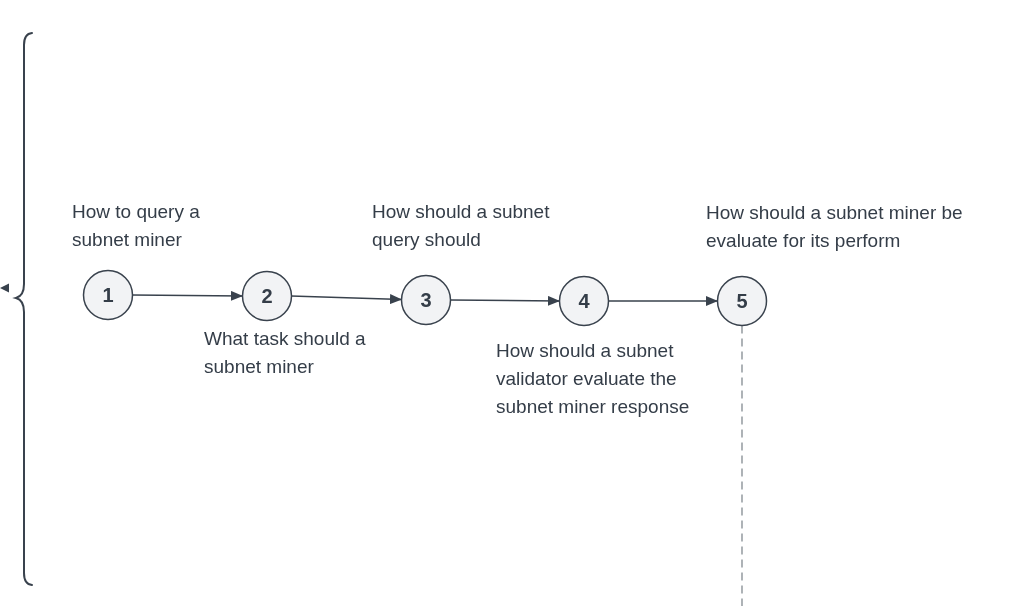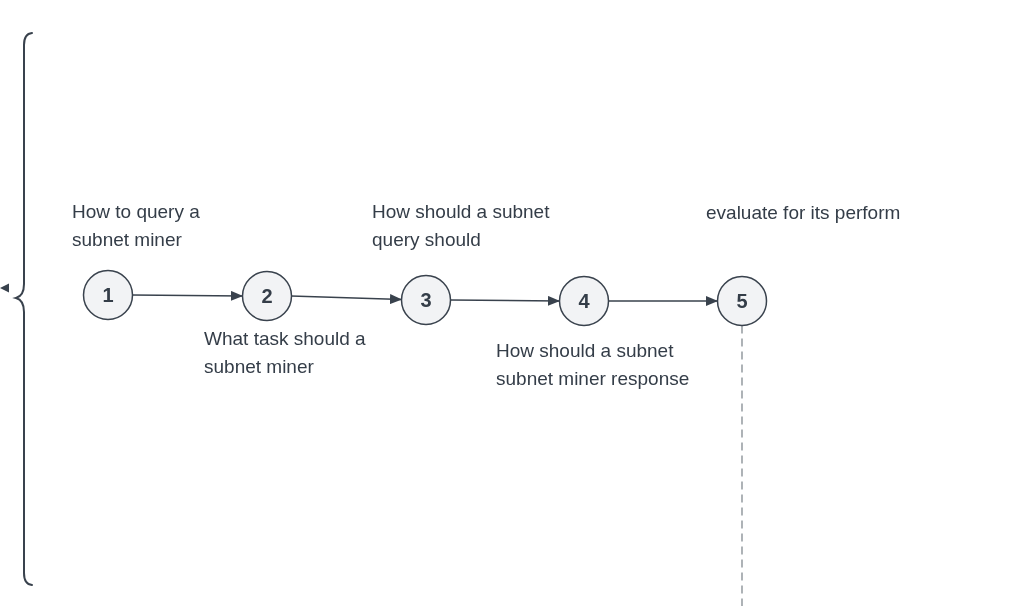--- a/index.html
+++ b/index.html
@@ -90,20 +90,22 @@
     <div class="line"><span>subnet miner</span><b></b><span></span></div>
   </div>
 
   <div class="label" style="left:372px; top:198px;">
     <div class="line"><span>How should a subnet</span><b></b><span></span></div>
     <div class="line"><span>query </span><b>should</b><span></span></div>
   </div>
 
   <div class="label" style="left:496px; top:337px;">
     <div class="line"><span>How should a subnet</span><b></b><span></span></div>
+    <div class="line"><span>validator </span><b>evaluate</b><span> the</span></div>
     <div class="line"><span>subnet miner response</span><b></b><span></span></div>
   </div>
 
   <div class="label" style="left:706px; top:199px;">
+    <div class="line"><span>How should a subnet miner be</span><b></b><span></span></div>
     <div class="line"><span>evaluate</span><b> for its perform</b><span></span></div>
   </div>
 
 </div>
 
 </body></html>

